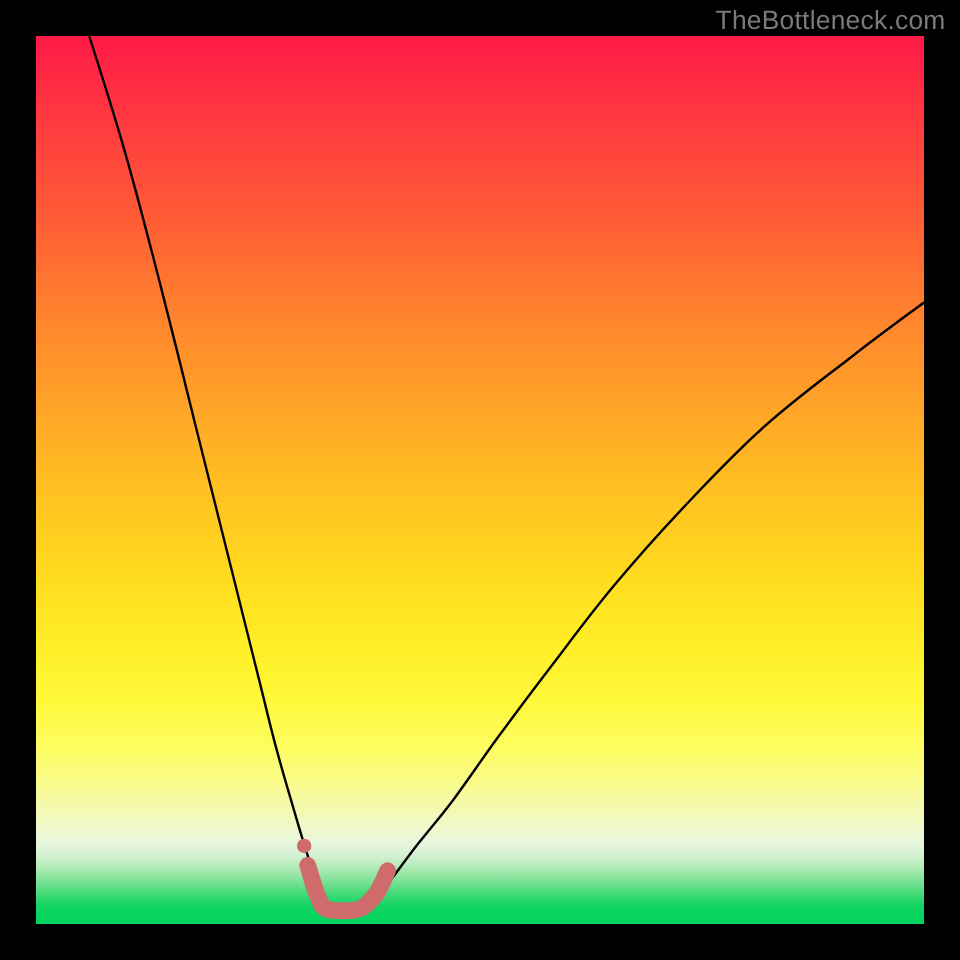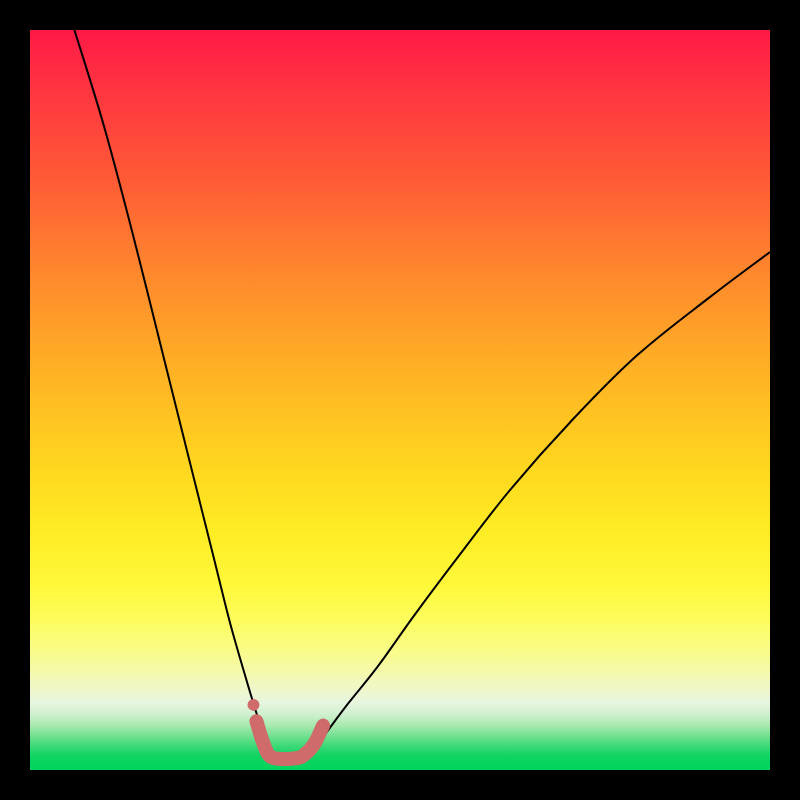--- a/index.html
+++ b/index.html
@@ -69,20 +69,21 @@
     position: absolute;
     inset: 0;
     width: 740px;
     height: 740px;
   }
 </style>
 </head>
 <body>
 
 <div class="frame">
+  <div class="watermark">TheBottleneck.com</div>
   <div class="plot-area">
     <div class="grad-main"></div>
     <svg class="curve" viewBox="0 0 740 740" preserveAspectRatio="none">
       <path id="series-main" fill="none" stroke="#000000" stroke-width="2" d="M 44.4,0 C 49.728,17.316000000000006 63.344,58.90400000000004 74,96.20000000000005 C 84.656,133.49600000000004 92.94400000000002,165.90800000000007 103.60000000000001,207.20000000000005 C 114.256,248.49200000000002 122.54399999999998,282.976 133.2,325.59999999999997 C 143.856,368.22399999999993 153.476,406.704 162.8,444 C 172.12400000000002,481.296 178.34,506.15999999999997 185,532.8 C 191.66,559.4399999999999 194.472,572.02 199.8,592 C 205.12800000000001,611.98 209.938,627.8159999999999 214.6,643.8 C 219.262,659.784 222.36999999999998,670.1439999999999 225.7,680.8 C 229.03,691.456 230.8356,696.34 233.1,703 C 235.3644,709.66 236.282,713.804 238.28,717.8 C 240.278,721.7959999999999 241.8024,723.3352 244.20000000000002,725.2 C 246.59760000000003,727.0648000000001 248.93600000000004,727.494 251.60000000000002,728.16 C 254.264,728.8259999999999 256.336,728.9 259,728.9 C 261.664,728.9 263.736,728.8259999999999 266.4,728.16 C 269.06399999999996,727.494 270.47,727.0648000000001 273.8,725.2 C 277.13,723.3352 280.90400000000005,721.7959999999999 284.90000000000003,717.8 C 288.896,713.804 290.00600000000003,710.992 296,703 C 301.99399999999997,695.008 308.876,685.388 318.2,673.4 C 327.524,661.4119999999999 335.81199999999995,652.384 347.79999999999995,636.4 C 359.78799999999995,620.4159999999999 370.148,604.58 384.8,584.6 C 399.452,564.62 411.884,548.044 429.2,525.4 C 446.51599999999996,502.756 461.02,482.776 481,458.8 C 500.98,434.824 517.5559999999999,416.17600000000004 540.1999999999999,392.20000000000005 C 562.8439999999999,368.22400000000005 581.492,348.24399999999997 606.8,325.59999999999997 C 632.108,302.95599999999996 656.8240000000001,285.04799999999994 680.8000000000001,266.4 C 704.7760000000001,247.75199999999998 729.344,229.992 740,222"></path>
       <path id="series-marker" fill="none" stroke="#cf6b6b" stroke-width="14" stroke-linecap="round" stroke-linejoin="round" d="M 226.44,691.16 C 227.5056,694.6232 230.2288,704.406 232.36,710.4 C 234.49120000000002,716.394 236.1488,721.2632 238.28,724.46 C 240.4112,727.6568000000001 241.8024,727.3607999999999 244.20000000000002,728.16 C 246.59760000000003,728.9592 248.93600000000004,728.7668 251.60000000000002,728.9 C 254.264,729.0332 256.336,729.0332 259,728.9 C 261.664,728.7668 263.736,728.8259999999999 266.4,728.16 C 269.06399999999996,727.494 270.6032,727.7308 273.8,725.2 C 276.9968,722.6692 280.6968,719.428 284.16,714.1 C 287.62320000000005,708.772 291.4416,698.9300000000001 293.04,695.6"></path>
       <circle id="anno-dot" fill="#cf6b6b" cx="223.48" cy="674.88" r="6"></circle>
     </svg>
   </div>
 </div>
 

